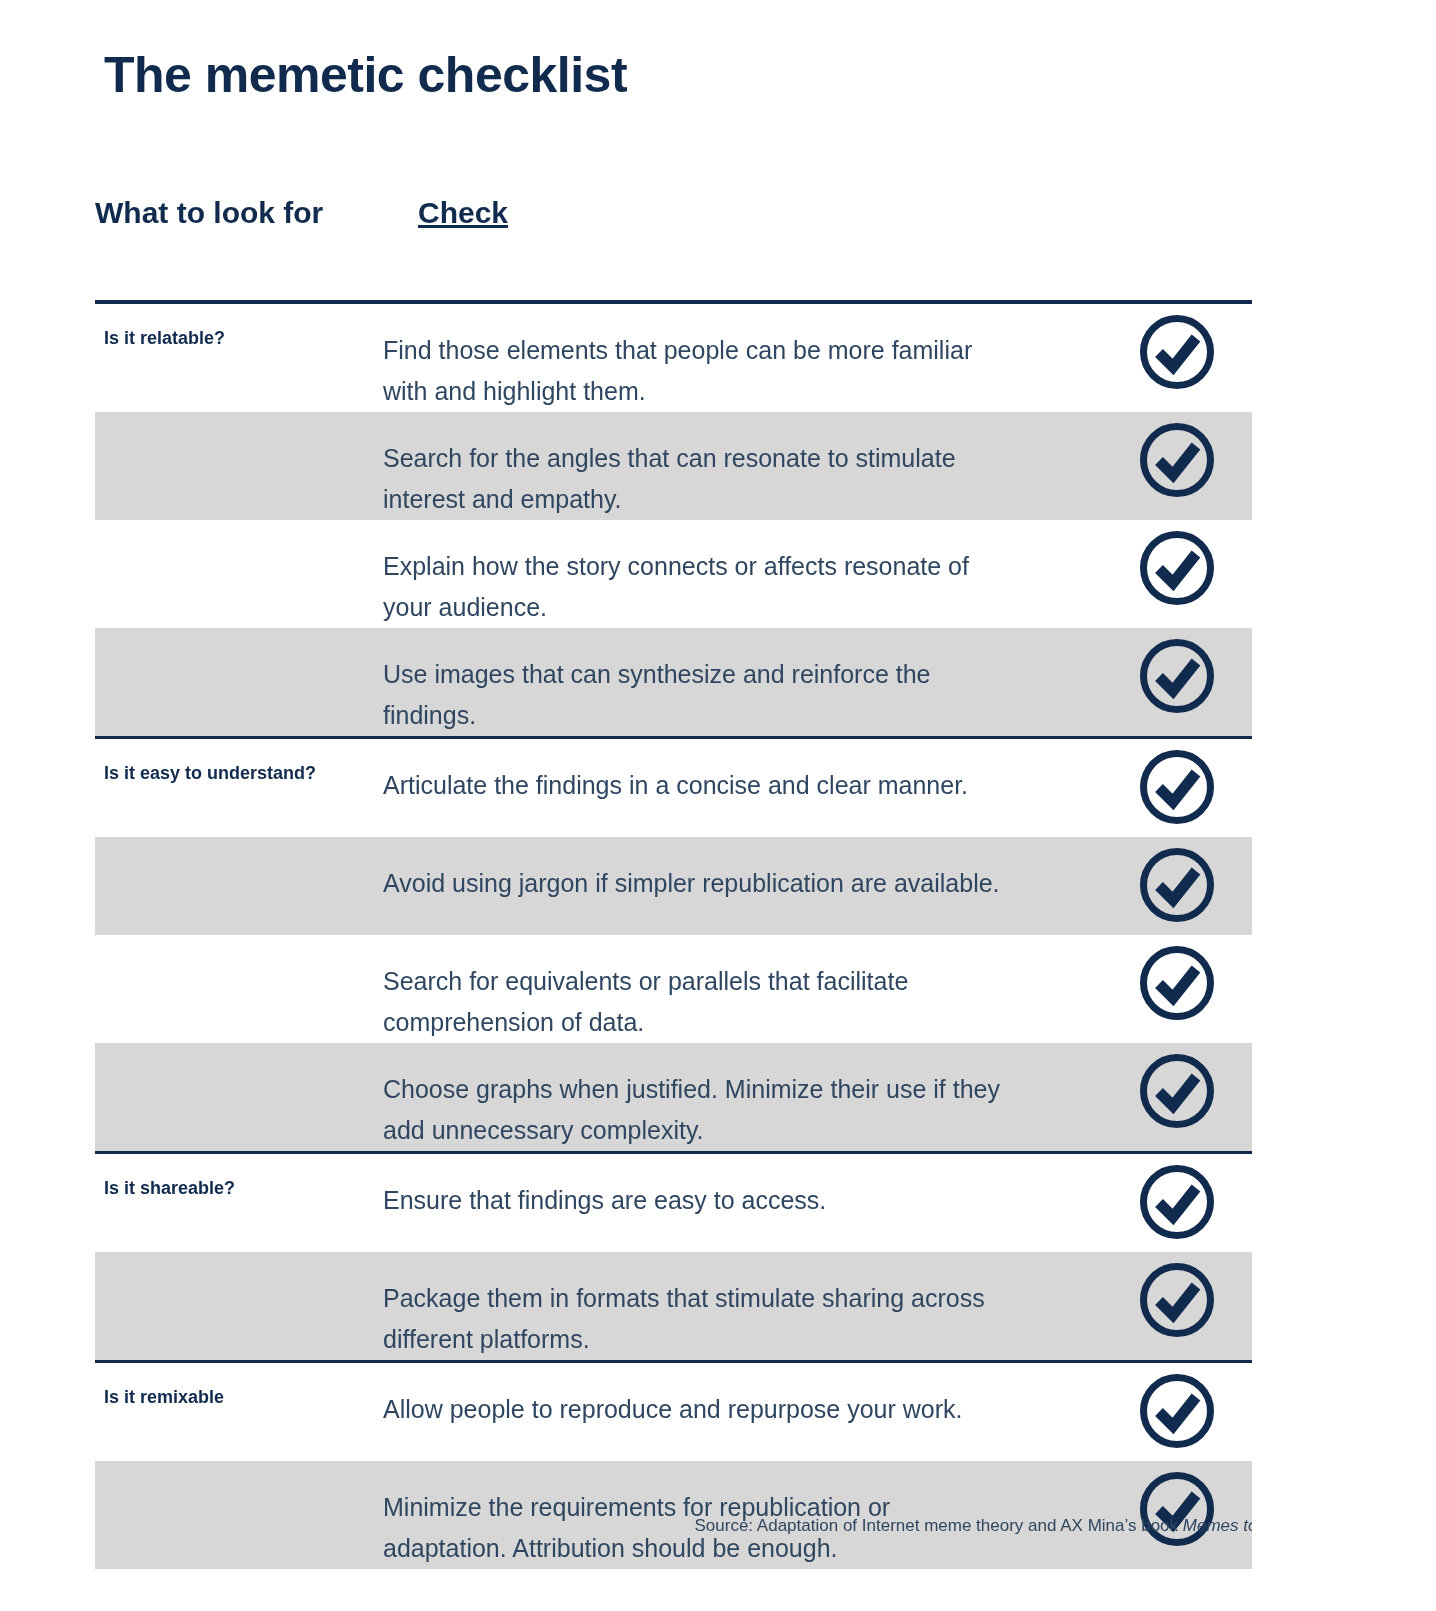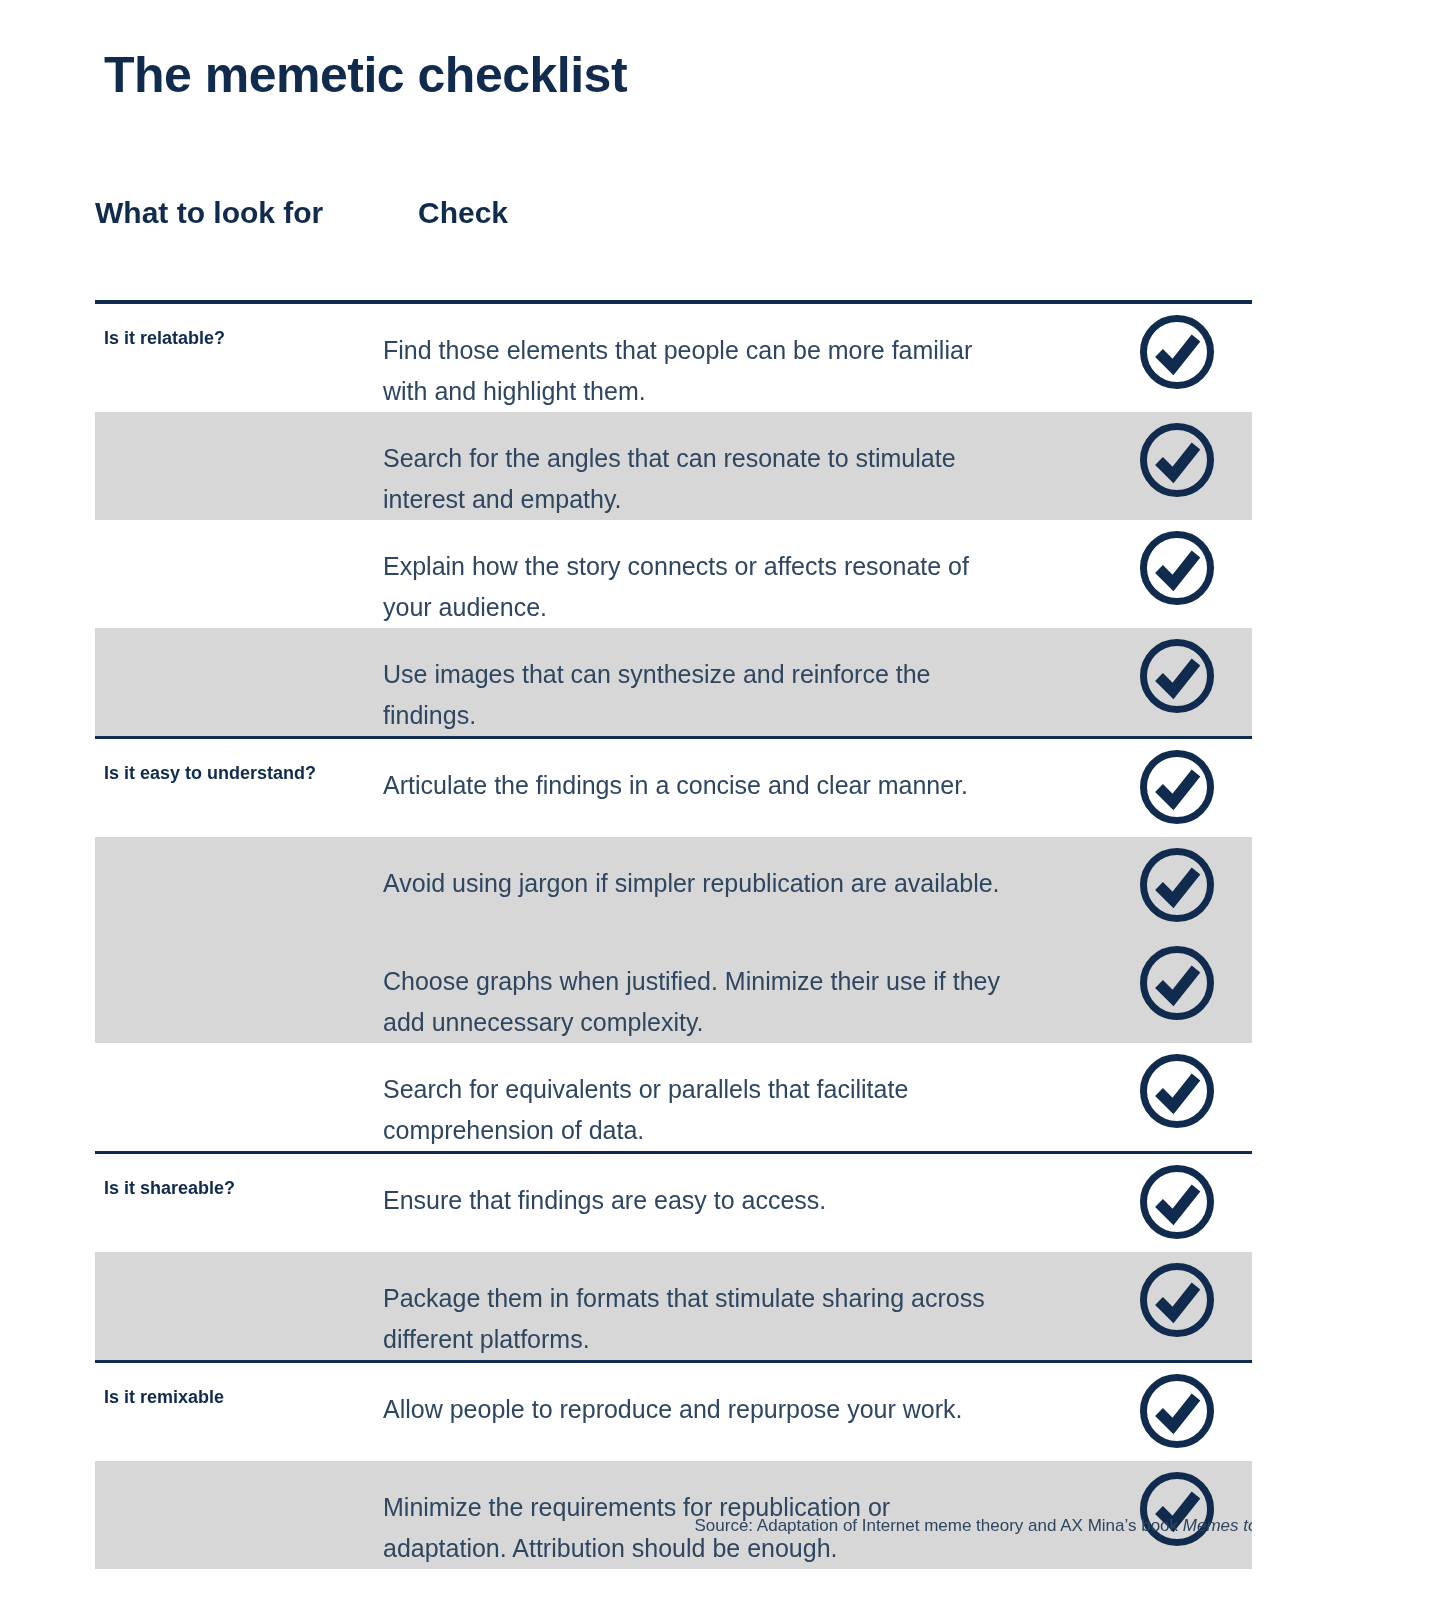--- a/index.html
+++ b/index.html
@@ -32,21 +32,21 @@
     left: 95px;
     top: 196px;
     width: 1244px;
     display: grid;
     grid-template-columns: 288px 722px 234px;
     font-size: 30px;
     font-weight: 700;
     color: var(--navy);
   }
   .h-q { padding-left: 9px; }
-  .h-c { padding-left: 35px; }
+  .h-c { padding-left: 35px; text-decoration: underline; }
   .table {
     position: absolute;
     left: 95px;
     top: 300px;
     width: 1244px;
     border-top: 4px solid var(--navy);
   }
   .row {
     display: grid;
     grid-template-columns: 288px 722px 234px;
@@ -157,35 +157,35 @@
     <div class="row alt">
       <div class="cq"></div>
       <div class="cw">Avoid using jargon if simpler republication are available.</div>
       <div class="cc">
         <svg class="check" viewBox="0 0 80 80" aria-hidden="true">
             <circle cx="40" cy="40" r="33.5"></circle>
             <path d="M22 41 L36 55 L59 26"></path>
           </svg>
       </div>
     </div>
+    <div class="row">
+      <div class="cq"></div>
+      <div class="cw">Search for equivalents or parallels that facilitate
+comprehension of data.</div>
+      <div class="cc">
+        <svg class="check" viewBox="0 0 80 80" aria-hidden="true">
+            <circle cx="40" cy="40" r="33.5"></circle>
+            <path d="M22 41 L36 55 L59 26"></path>
+          </svg>
+      </div>
+    </div>
     <div class="row alt">
       <div class="cq"></div>
       <div class="cw">Choose graphs when justified. Minimize their use if they
 add unnecessary complexity.</div>
-      <div class="cc">
-        <svg class="check" viewBox="0 0 80 80" aria-hidden="true">
-            <circle cx="40" cy="40" r="33.5"></circle>
-            <path d="M22 41 L36 55 L59 26"></path>
-          </svg>
-      </div>
-    </div>
-    <div class="row">
-      <div class="cq"></div>
-      <div class="cw">Search for equivalents or parallels that facilitate
-comprehension of data.</div>
       <div class="cc">
         <svg class="check" viewBox="0 0 80 80" aria-hidden="true">
             <circle cx="40" cy="40" r="33.5"></circle>
             <path d="M22 41 L36 55 L59 26"></path>
           </svg>
       </div>
     </div>
 
     <div class="divider"></div>
 

